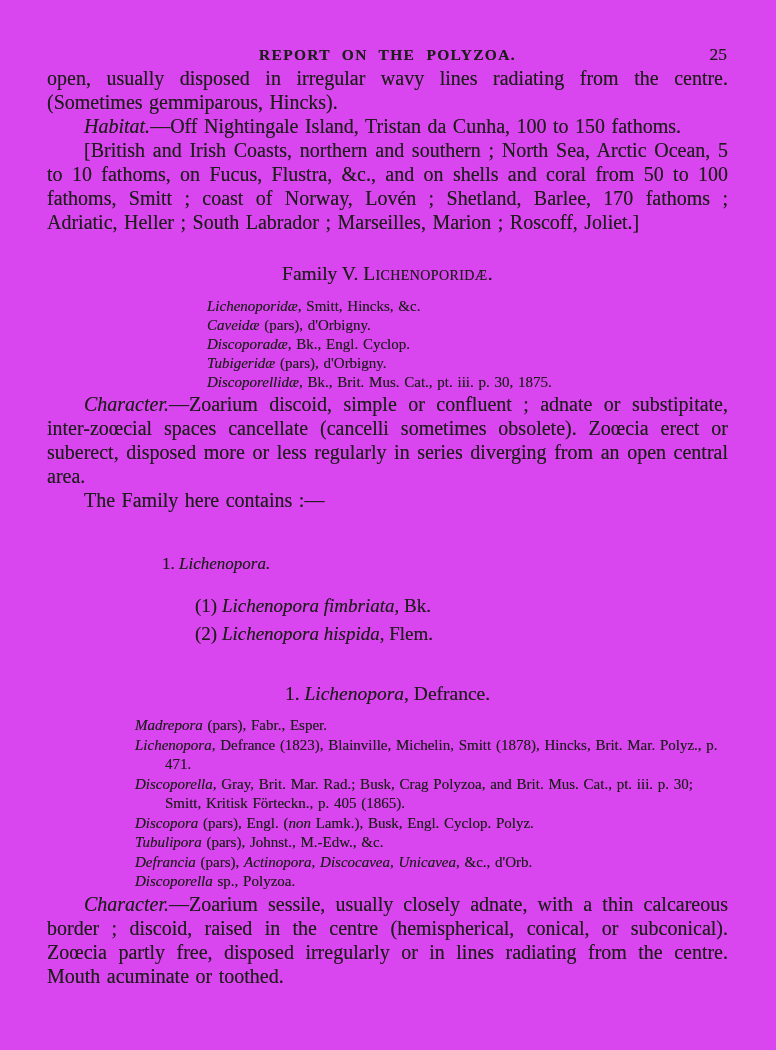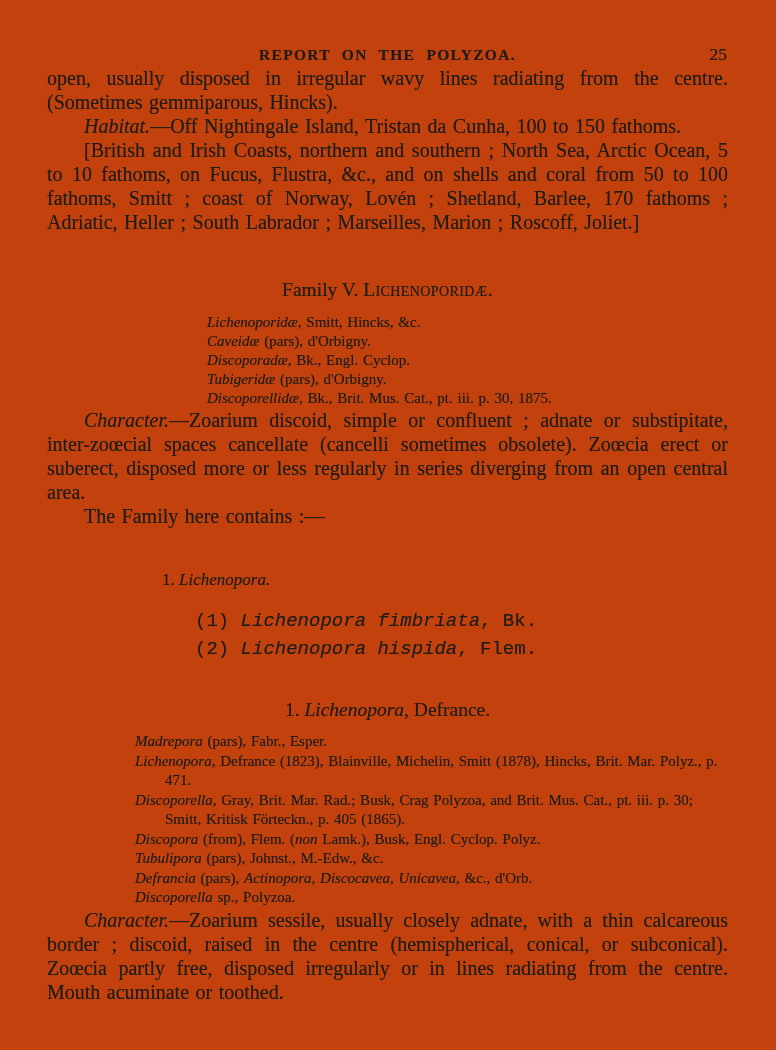--- a/index.html
+++ b/index.html
@@ -1,20 +1,20 @@
 <!DOCTYPE html>
 <html><head>
 <meta charset="utf-8">
 <style>
   html,body { margin:0; padding:0; background:#e9e9e7; }
   .page {
     position:relative;
     width:776px; height:1050px;
     margin:0 auto;
-    background:#c2410c;
+    background:#d946ef;
     font-family:"Liberation Serif","DejaVu Serif",serif;
     color:#1e1d1b;
     overflow:hidden;
     text-shadow:0 0 .35px rgba(30,29,27,.55);
   }
   .content { position:absolute; left:47px; top:46px; width:681px; }
 
   .running-header { position:relative; height:20px; }
   .header-title {
     display:block; text-align:center;
@@ -25,36 +25,36 @@
 
   p.body { margin:0; font-size:20px; line-height:24px; word-spacing:1.5px; }
   .justify { text-align:justify; }
   .indent  { text-indent:37px; }
   .para-open { margin-top:24px; }
 
   .sec-heading {
     margin:0; text-align:center; font-weight:normal;
     font-size:19.5px; line-height:24px;
   }
-  .family-heading { margin-top:44px; }
+  .family-heading { margin-top:28px; }
   .genus-heading  { margin-top:35px; }
 
   .syn { font-size:15px; word-spacing:1px; }
   .syn1 { margin:11px 0 0 160px; line-height:19px; }
   .syn2 { margin:10px 0 0 88px;  line-height:19.5px; }
   .syn2 .syn-line { padding-left:30px; text-indent:-30px; }
   .syn-line { margin:0; }
 
   .char1 { margin-top:7px; }
   .contains-para { margin-top:0; }
   .char2 { margin-top:6px; }
 
   .genus-entry  { margin:40px 0 16px 115px; font-size:17px; line-height:24px; }
   .species-list { margin:14px 0 0 148px; font-size:19px; line-height:27.5px; }
-  .species-line { margin:0;font-family:Liberation Mono, monospace; }
+  .species-line { margin:0; }
 
   .i  { font-style:italic; }
   .sc { font-variant:small-caps; letter-spacing:.4px; }
 </style>
 </head>
 <body>
 
 <div class="page">
   <div class="content">
 
@@ -89,21 +89,21 @@
       <p class="species-line"><span>(1) </span><span class="i">Lichenopora fimbriata</span><span>, Bk.</span></p>
       <p class="species-line"><span>(2) </span><span class="i">Lichenopora hispida</span><span>, Flem.</span></p>
     </div>
 
     <h2 class="sec-heading genus-heading"><span>1. </span><span class="i">Lichenopora</span><span>, Defrance.</span></h2>
 
     <div class="syn syn2">
       <p class="syn-line"><span class="i">Madrepora</span><span> (pars), Fabr., Esper.</span></p>
       <p class="syn-line"><span class="i">Lichenopora</span><span>, Defrance (1823), Blainville, Michelin, Smitt (1878), Hincks, Brit. Mar. Polyz., p. 471.</span></p>
       <p class="syn-line"><span class="i">Discoporella</span><span>, Gray, Brit. Mar. Rad.; Busk, Crag Polyzoa, and Brit. Mus. Cat., pt. iii. p. 30; Smitt, Kritisk Förteckn., p. 405 (1865).</span></p>
-      <p class="syn-line"><span class="i">Discopora</span><span> (from), Flem. (</span><span class="i">non</span><span> Lamk.), Busk, Engl. Cyclop. Polyz.</span></p>
+      <p class="syn-line"><span class="i">Discopora</span><span> (pars), Engl. (</span><span class="i">non</span><span> Lamk.), Busk, Engl. Cyclop. Polyz.</span></p>
       <p class="syn-line"><span class="i">Tubulipora</span><span> (pars), Johnst., M.-Edw., &amp;c.</span></p>
       <p class="syn-line"><span class="i">Defrancia</span><span> (pars), </span><span class="i">Actinopora, Discocavea, Unicavea</span><span>, &amp;c., d'Orb.</span></p>
       <p class="syn-line"><span class="i">Discoporella</span><span> sp., Polyzoa.</span></p>
     </div>
 
     <p class="body justify indent char2"><span class="i">Character.</span><span>—Zoarium sessile, usually closely adnate, with a thin calcareous border ; discoid, raised in the centre (hemispherical, conical, or subconical). Zoœcia partly free, disposed irregularly or in lines radiating from the centre. Mouth acuminate or toothed.</span></p>
 
   </div>
 </div>
 

